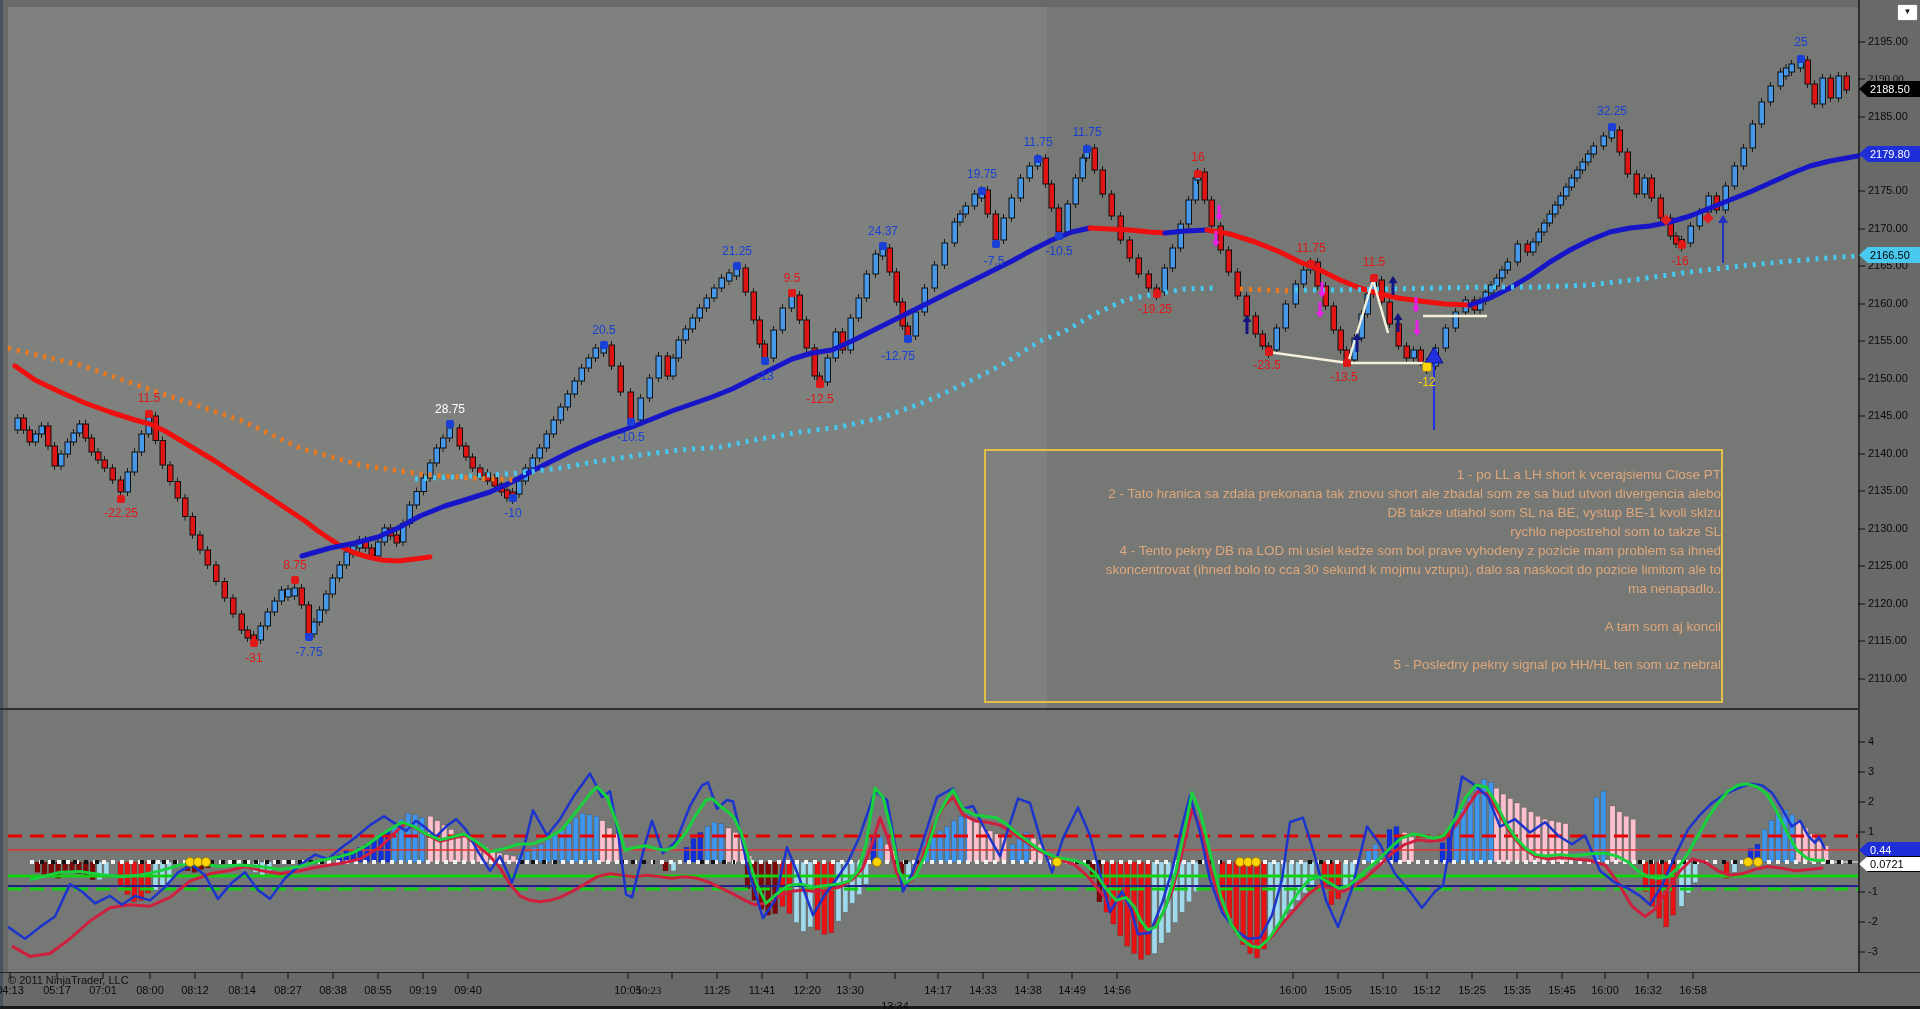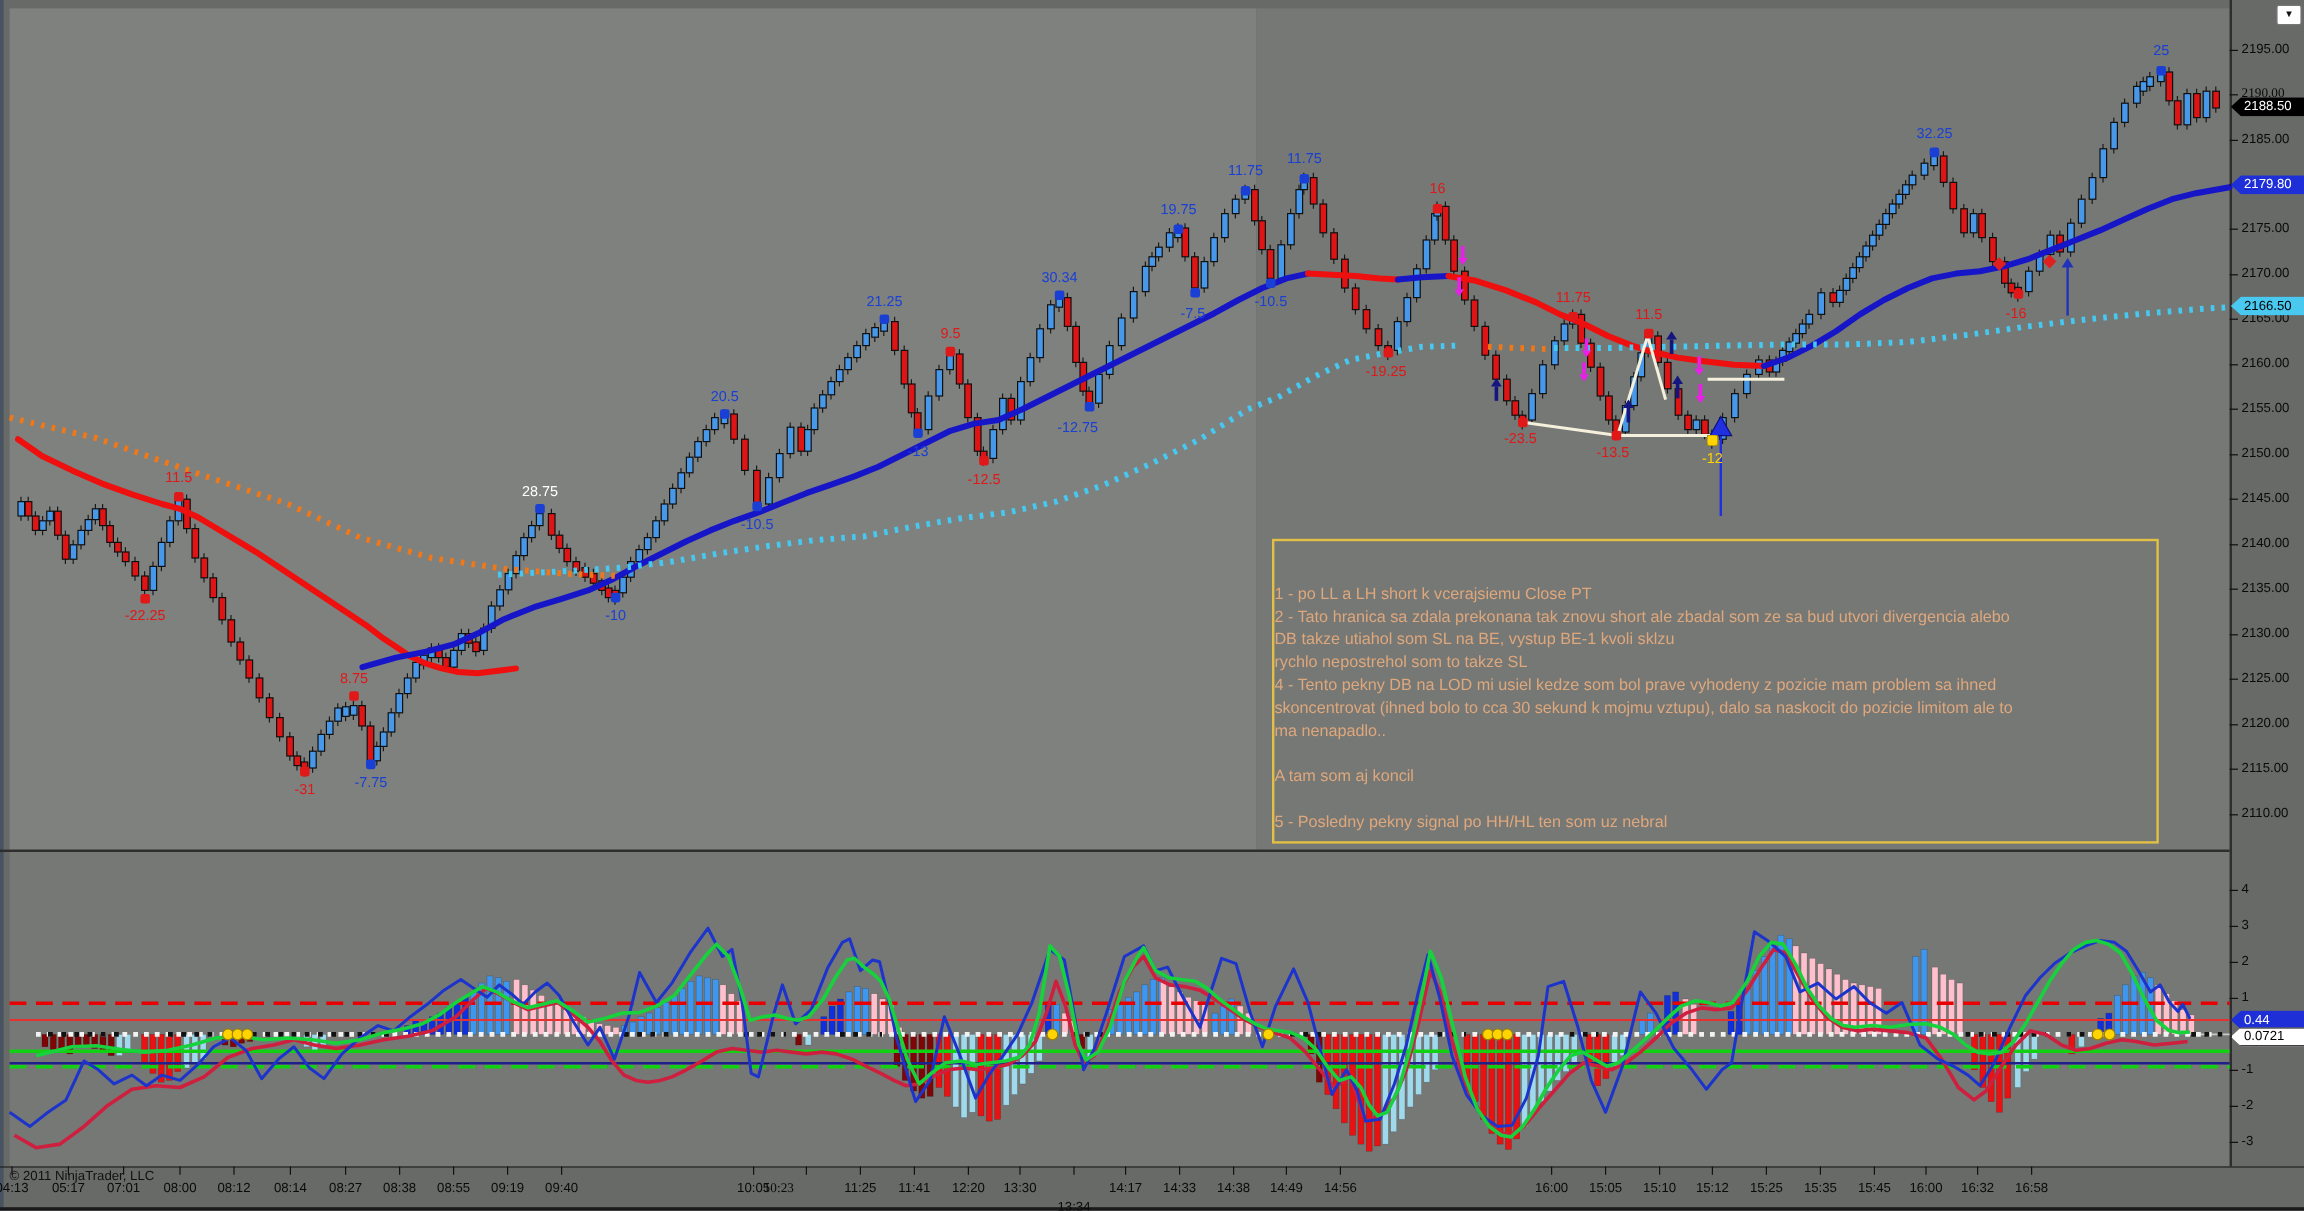--- a/index.html
+++ b/index.html
@@ -13,22 +13,22 @@
   #sep-h{left:0;top:708px;width:1858px;height:2px;background:#2e2e2e;}
   #sep-v{left:1858px;top:0;width:2px;height:972px;background:#2e2e2e;}
   #axis-bottom-line{left:0;top:972px;width:1920px;height:1px;background:#222;}
   #bottom-edge{left:0;top:1006px;width:1920px;height:3px;background:#1a1a1a;}
   svg{position:absolute;left:0;top:0;}
   .pricetick{position:absolute;left:1868px;color:#0a0a0a;font-size:11px;white-space:nowrap;}
   .timetick{position:absolute;top:984px;color:#0a0a0a;font-size:11px;transform:translateX(-50%);white-space:nowrap;}
   .swing{position:absolute;font-size:12px;transform:translate(-50%,-50%);white-space:nowrap;}
   .badge{position:absolute;left:1859px;height:16px;line-height:16px;font-size:11px;padding:0 5px 0 11px;
          clip-path:polygon(0 50%,14% 0,100% 0,100% 100%,14% 100%);min-width:46px;}
-  #annotation-box{position:absolute;left:1060px;top:449px;width:739px;height:254px;
-      border:2px solid #e2bf45;color:#dfa77c;font-size:13.5px;line-height:19px;text-align:left;padding-top:34px;box-sizing:border-box;}
+  #annotation-box{position:absolute;left:984px;top:449px;width:739px;height:254px;
+      border:2px solid #e2bf45;color:#dfa77c;font-size:13.5px;line-height:19px;text-align:right;padding-top:14px;box-sizing:border-box;}
   #dropdown-btn{position:absolute;left:1897px;top:4px;width:19px;height:15px;background:#fff;
       border:1px solid #777;border-radius:2px;color:#111;font-size:8px;text-align:center;line-height:14px;cursor:pointer;}
   #copyright{position:absolute;left:8px;top:974px;color:#111;font-size:11px;}
 </style>
 </head>
 <body>
 
 <div id="app">
   <div class="abs" id="plot-light"></div>
   <div class="abs" id="plot-dark"></div>
@@ -921,21 +921,21 @@
       <div class="swing" style="left: 295px; top: 565px; color: rgb(224, 24, 24);">8.75</div>
       <div class="swing" style="left: 309px; top: 652px; color: rgb(26, 63, 212);">-7.75</div>
       <div class="swing" style="left: 450px; top: 409px; color: #ffffff;">28.75</div>
       <div class="swing" style="left: 513px; top: 513px; color: rgb(26, 63, 212);">-10</div>
       <div class="swing" style="left: 604px; top: 330px; color: rgb(26, 63, 212);">20.5</div>
       <div class="swing" style="left: 631px; top: 437px; color: rgb(26, 63, 212);">-10.5</div>
       <div class="swing" style="left: 737px; top: 251px; color: rgb(26, 63, 212);">21.25</div>
       <div class="swing" style="left: 765px; top: 376px; color: rgb(26, 63, 212);">-13</div>
       <div class="swing" style="left: 792px; top: 278px; color: rgb(224, 24, 24);">9.5</div>
       <div class="swing" style="left: 820px; top: 399px; color: rgb(224, 24, 24);">-12.5</div>
-      <div class="swing" style="left: 883px; top: 231px; color: rgb(26, 63, 212);">30.34</div>
+      <div class="swing" style="left: 883px; top: 231px; color: rgb(26, 63, 212);">24.37</div>
       <div class="swing" style="left: 898px; top: 356px; color: rgb(26, 63, 212);">-12.75</div>
       <div class="swing" style="left: 982px; top: 174px; color: rgb(26, 63, 212);">19.75</div>
       <div class="swing" style="left: 994px; top: 261px; color: rgb(26, 63, 212);">-7.5</div>
       <div class="swing" style="left: 1038px; top: 142px; color: rgb(26, 63, 212);">11.75</div>
       <div class="swing" style="left: 1059px; top: 251px; color: rgb(26, 63, 212);">-10.5</div>
       <div class="swing" style="left: 1087px; top: 132px; color: rgb(26, 63, 212);">11.75</div>
       <div class="swing" style="left: 1155px; top: 309px; color: rgb(224, 24, 24);">-19.25</div>
       <div class="swing" style="left: 1198px; top: 157px; color: rgb(224, 24, 24);">16</div>
       <div class="swing" style="left: 1267px; top: 365px; color: rgb(224, 24, 24);">-23.5</div>
       <div class="swing" style="left: 1311px; top: 248px; color: rgb(224, 24, 24);">11.75</div>

